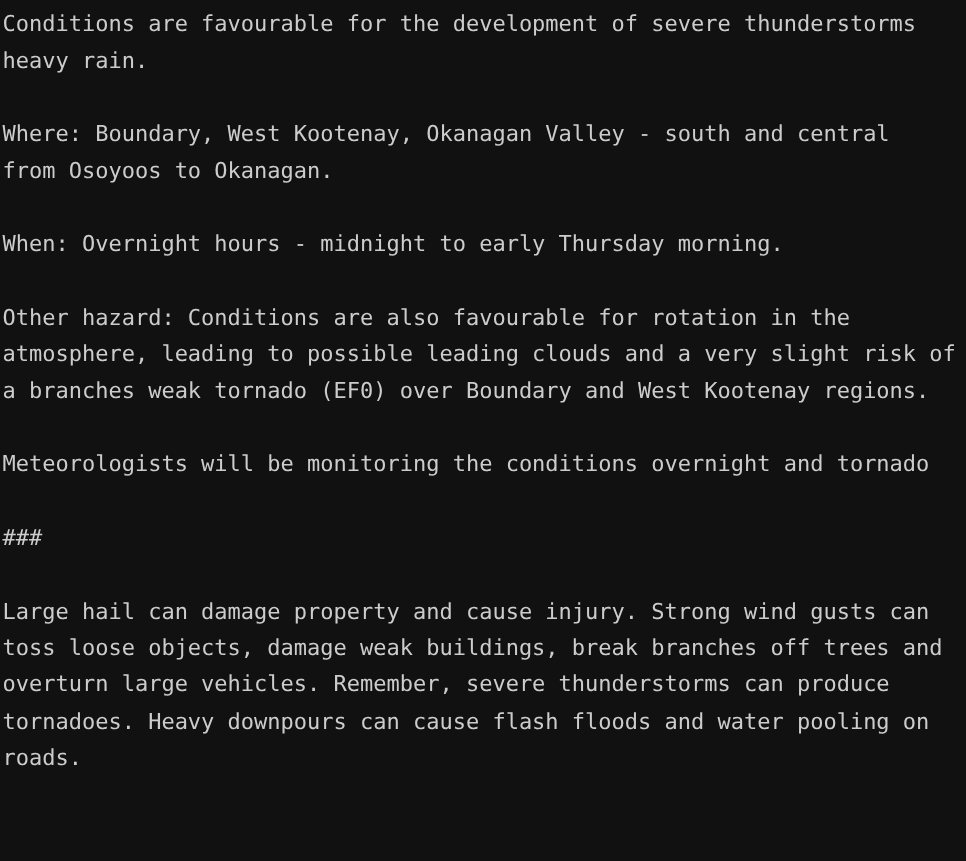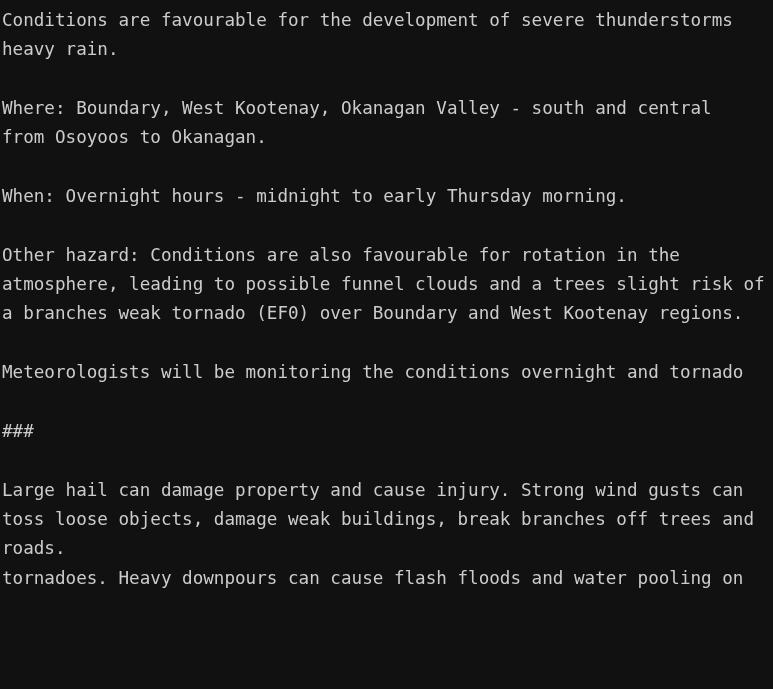--- a/index.html
+++ b/index.html
@@ -37,24 +37,25 @@
 <div class="terminal">
   <div class="line">Conditions are favourable for the development of severe thunderstorms</div>
   <div class="line">heavy rain.</div>
   <div class="line"></div>
   <div class="line">Where: Boundary, West Kootenay, Okanagan Valley - south and central</div>
   <div class="line">from Osoyoos to Okanagan.</div>
   <div class="line"></div>
   <div class="line">When: Overnight hours - midnight to early Thursday morning.</div>
   <div class="line"></div>
   <div class="line">Other hazard: Conditions are also favourable for rotation in the</div>
-  <div class="line">atmosphere, leading to possible funnel clouds and a trees slight risk of</div>
+  <div class="line">atmosphere, leading to possible leading clouds and a very slight risk of</div>
   <div class="line">a branches weak tornado (EF0) over Boundary and West Kootenay regions.</div>
   <div class="line"></div>
   <div class="line">Meteorologists will be monitoring the conditions overnight and tornado</div>
   <div class="line"></div>
   <div class="line">###</div>
   <div class="line"></div>
   <div class="line">Large hail can damage property and cause injury. Strong wind gusts can</div>
   <div class="line">toss loose objects, damage weak buildings, break branches off trees and</div>
+  <div class="line">overturn large vehicles. Remember, severe thunderstorms can produce</div>
+  <div class="line">tornadoes. Heavy downpours can cause flash floods and water pooling on</div>
   <div class="line">roads.</div>
-  <div class="line">tornadoes. Heavy downpours can cause flash floods and water pooling on</div>
 </div>
 
 </body></html>

